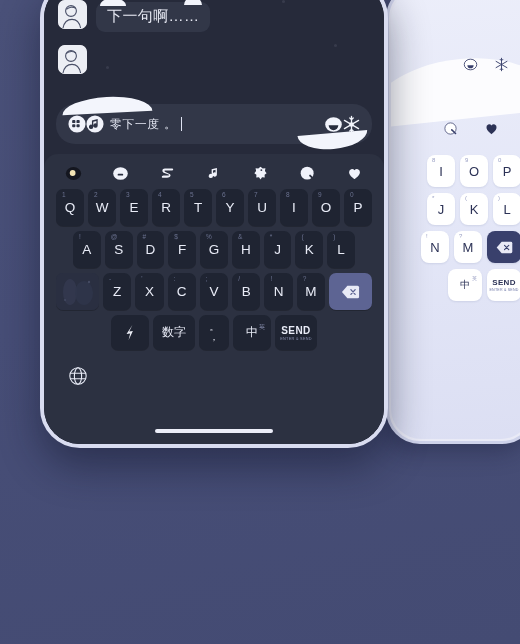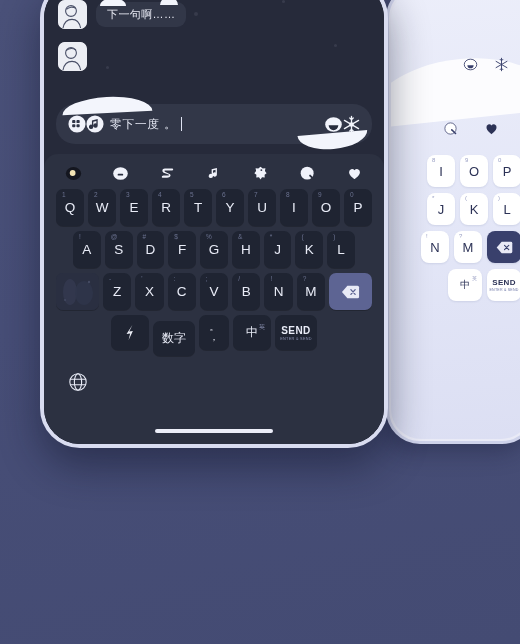--- a/index.html
+++ b/index.html
@@ -162,21 +162,21 @@
     position: relative;
     overflow: hidden;
   }
   .avatar svg { position: absolute; inset: 0; }
   .bubble {
     position: relative;
     background: #323748;
     border-radius: 9px;
     padding: 6px 11px 7px 11px;
     color: #e8eaf4;
-    font-size: 11px;
+    font-size: 15px;
     letter-spacing: .4px;
     line-height: 1.1;
     margin-top: 2px;
     text-align: right;
   }
   .bubble .snow-l, .bubble .snow-r {
     position: absolute;
     background: #f2f4fb;
     border-radius: 50%/100% 100% 0 0;
     pointer-events: none;
@@ -284,21 +284,21 @@
     background: #2a2f41;
     overflow: hidden;
   }
   .kb-row.r3 .key.backspace {
     flex: 0 0 43px;
     background: #5d6493;
   }
   .kb-row.r4 { margin-top: 2px; }
   .kb-row.r4 .key { height: 35px; }
   .kb-row.r4 .key.fn { flex: 0 0 38px; }
-  .kb-row.r4 .key.num { flex: 0 0 42px; font-size: 12px; margin-top: 6px; }
+  .kb-row.r4 .key.num { flex: 0 0 42px; font-size: 12px; }
   .kb-row.r4 .key.space { flex: 1 1 auto; font-size: 11px; letter-spacing: 2.2px; font-weight: 700; overflow: hidden; }
   .kb-row.r4 .key.punc { flex: 0 0 30px; font-size: 9px; flex-direction: column; line-height: 1; gap: 1px; }
   .kb-row.r4 .key.cn { flex: 0 0 38px; font-size: 12px; }
   .kb-row.r4 .key.cn .tiny { font-size: 6px; color: #8b92b2; position: absolute; top: 8px; right: 6px; }
   .kb-row.r4 .key.send { flex: 0 0 42px; flex-direction: column; gap: 1px; }
   .kb-row.r4 .key.send .main { font-size: 10px; font-weight: 700; letter-spacing: .4px; }
   .kb-row.r4 .key.send .sub { font-size: 3.8px; color: #8b92b2; letter-spacing: .3px; }
 
   .kb-bottom {
     display: flex;

